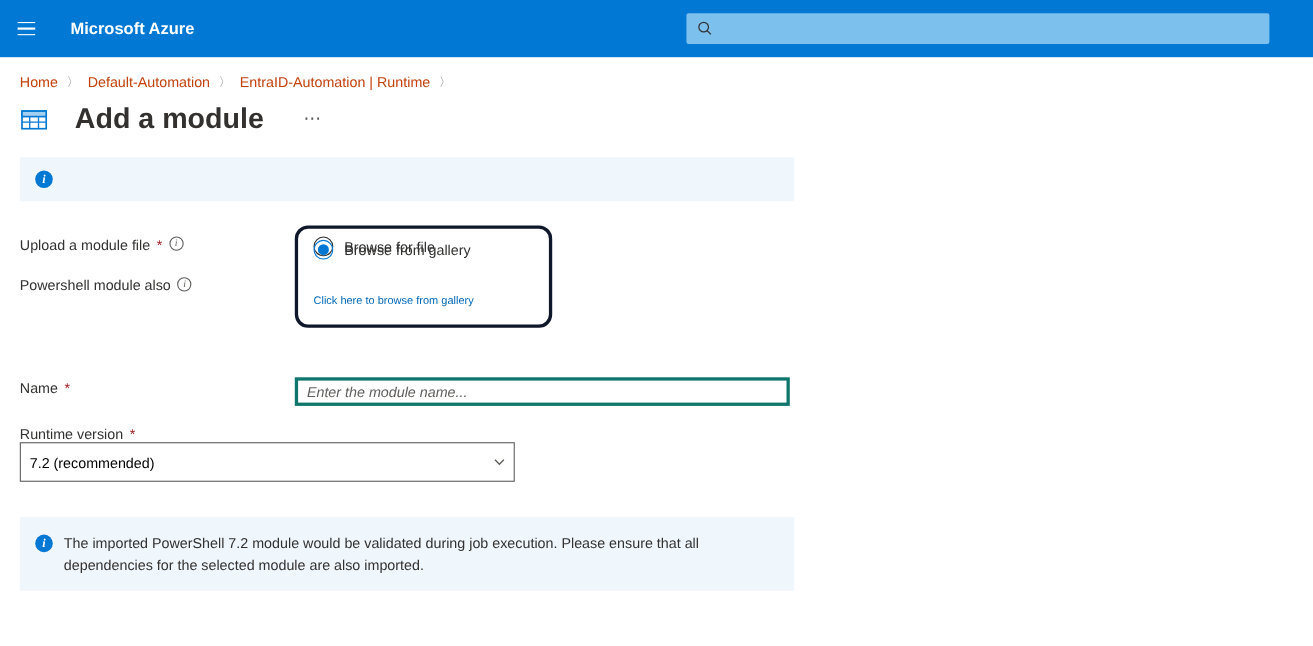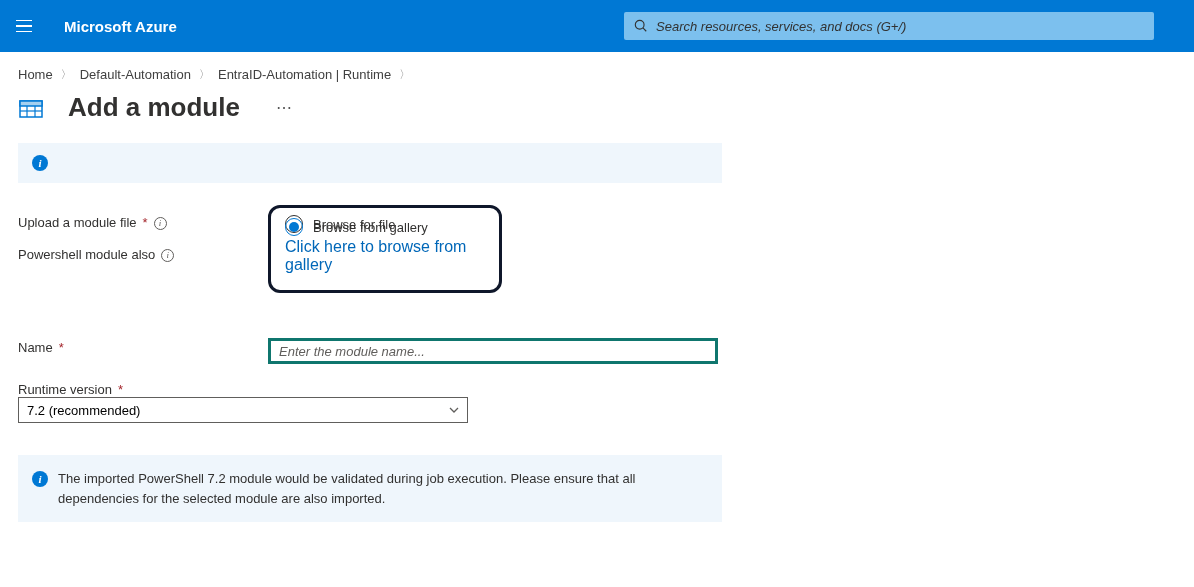--- a/index.html
+++ b/index.html
@@ -84,21 +84,21 @@
     .breadcrumb {
       padding: 15px 18px 10px 18px;
       font-size: 13px;
       color: #0067b8;
       display: flex;
       align-items: center;
       gap: 8px;
     }
 
     .breadcrumb a {
-      color: #404040;
+      color: #c2410c;
       text-decoration: none;
     }
 
     .breadcrumb .chev {
       color: #888;
       font-size: 11px;
     }
 
     
     .title-row {
@@ -167,21 +167,21 @@
       display: flex;
       align-items: flex-start;
       margin-bottom: 12px;
     }
 
     .form-label {
       width: 250px;
       font-size: 13px;
       color: #323130;
       display: flex;
-      align-items: flex-end;
+      align-items: flex-start;
       gap: 6px;
       padding-top: 2px;
     }
 
     .form-label .req {
       color: #a4262c;
     }
 
     .info-icon-outline {
       width: 13px;
@@ -244,23 +244,24 @@
     .radio-circ.selected::after {
       content: "";
       width: 10px;
       height: 10px;
       background: #0078d4;
       border-radius: 50%;
     }
 
     .gallery-link {
       color: #0067b8;
-      font-size: 16px;
+      font-size: 10px;
       text-decoration: none;
       display: inline-block;
+      margin-top: 30px;
     }
 
     .text-input {
       width: 450px;
       height: 26px;
       border: 3px solid #0f766e;
       padding: 0 8px;
       font-size: 13px;
       outline: none;
     }
@@ -270,21 +271,21 @@
       font-style: italic;
     }
 
     .select-wrap {
       position: relative;
       width: 450px;
     }
 
     .select-input {
       width: 100%;
-      height: 26px;
+      height: 36px;
       border: 1px solid #605e5c;
       padding: 0 28px 0 8px;
       font-size: 13px;
       background: #ffffff;
       cursor: pointer;
       display: flex;
       align-items: center;
     }
 
     .select-chev {
@@ -319,21 +320,20 @@
     <span></span>
       <span></span>
       <span></span>
   </div>
   <div class="brand">Microsoft Azure</div>
   <div class="searchbar">
     <svg class="search-icon" width="14" height="14" viewBox="0 0 16 16">
       <circle cx="6.5" cy="6.5" r="5" fill="none" stroke="#323232" stroke-width="1.3"></circle>
       <line x1="10.2" y1="10.2" x2="14" y2="14" stroke="#323232" stroke-width="1.3"></line>
     </svg>
-    <input type="text" placeholder="Search resources, services, and docs (G+/)" style="">
   </div>
 </div>
 
 <nav class="breadcrumb">
   <a href="#">Home</a>
   <span class="chev">〉</span>
   <a href="#">Default-Automation</a>
   <span class="chev">〉</span>
   <a href="#">EntraID-Automation | Runtime</a>
   <span class="chev">〉</span>

